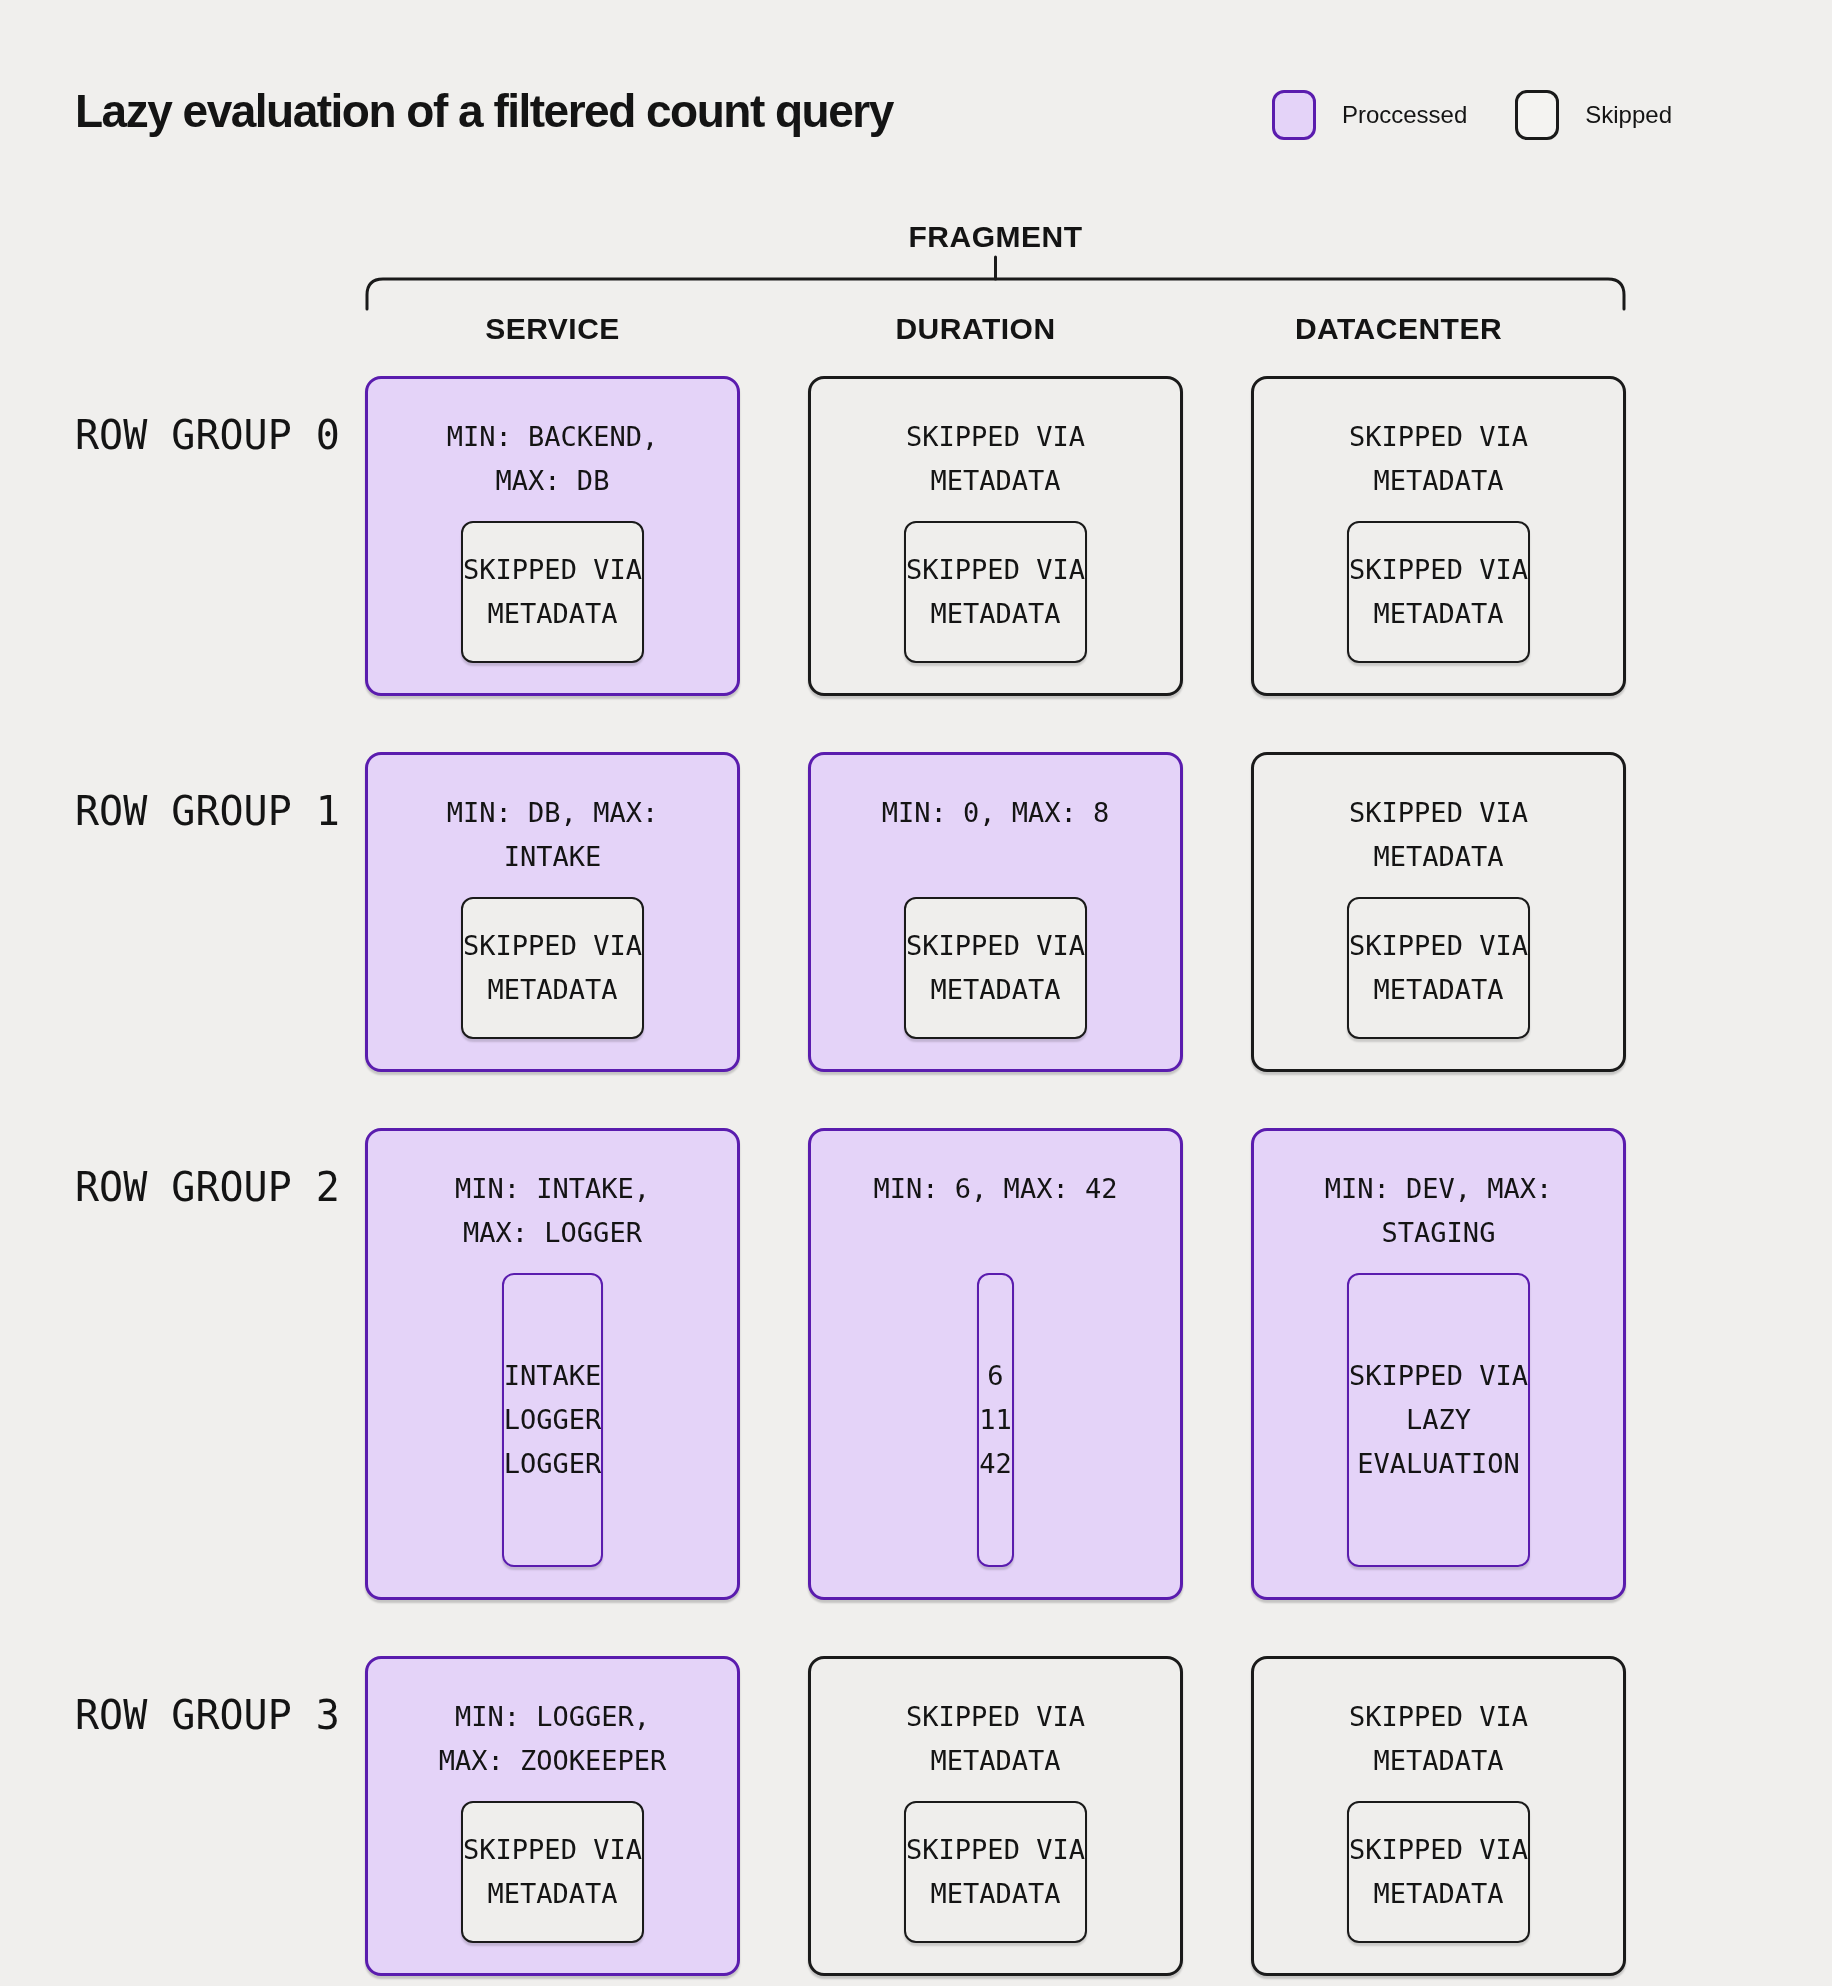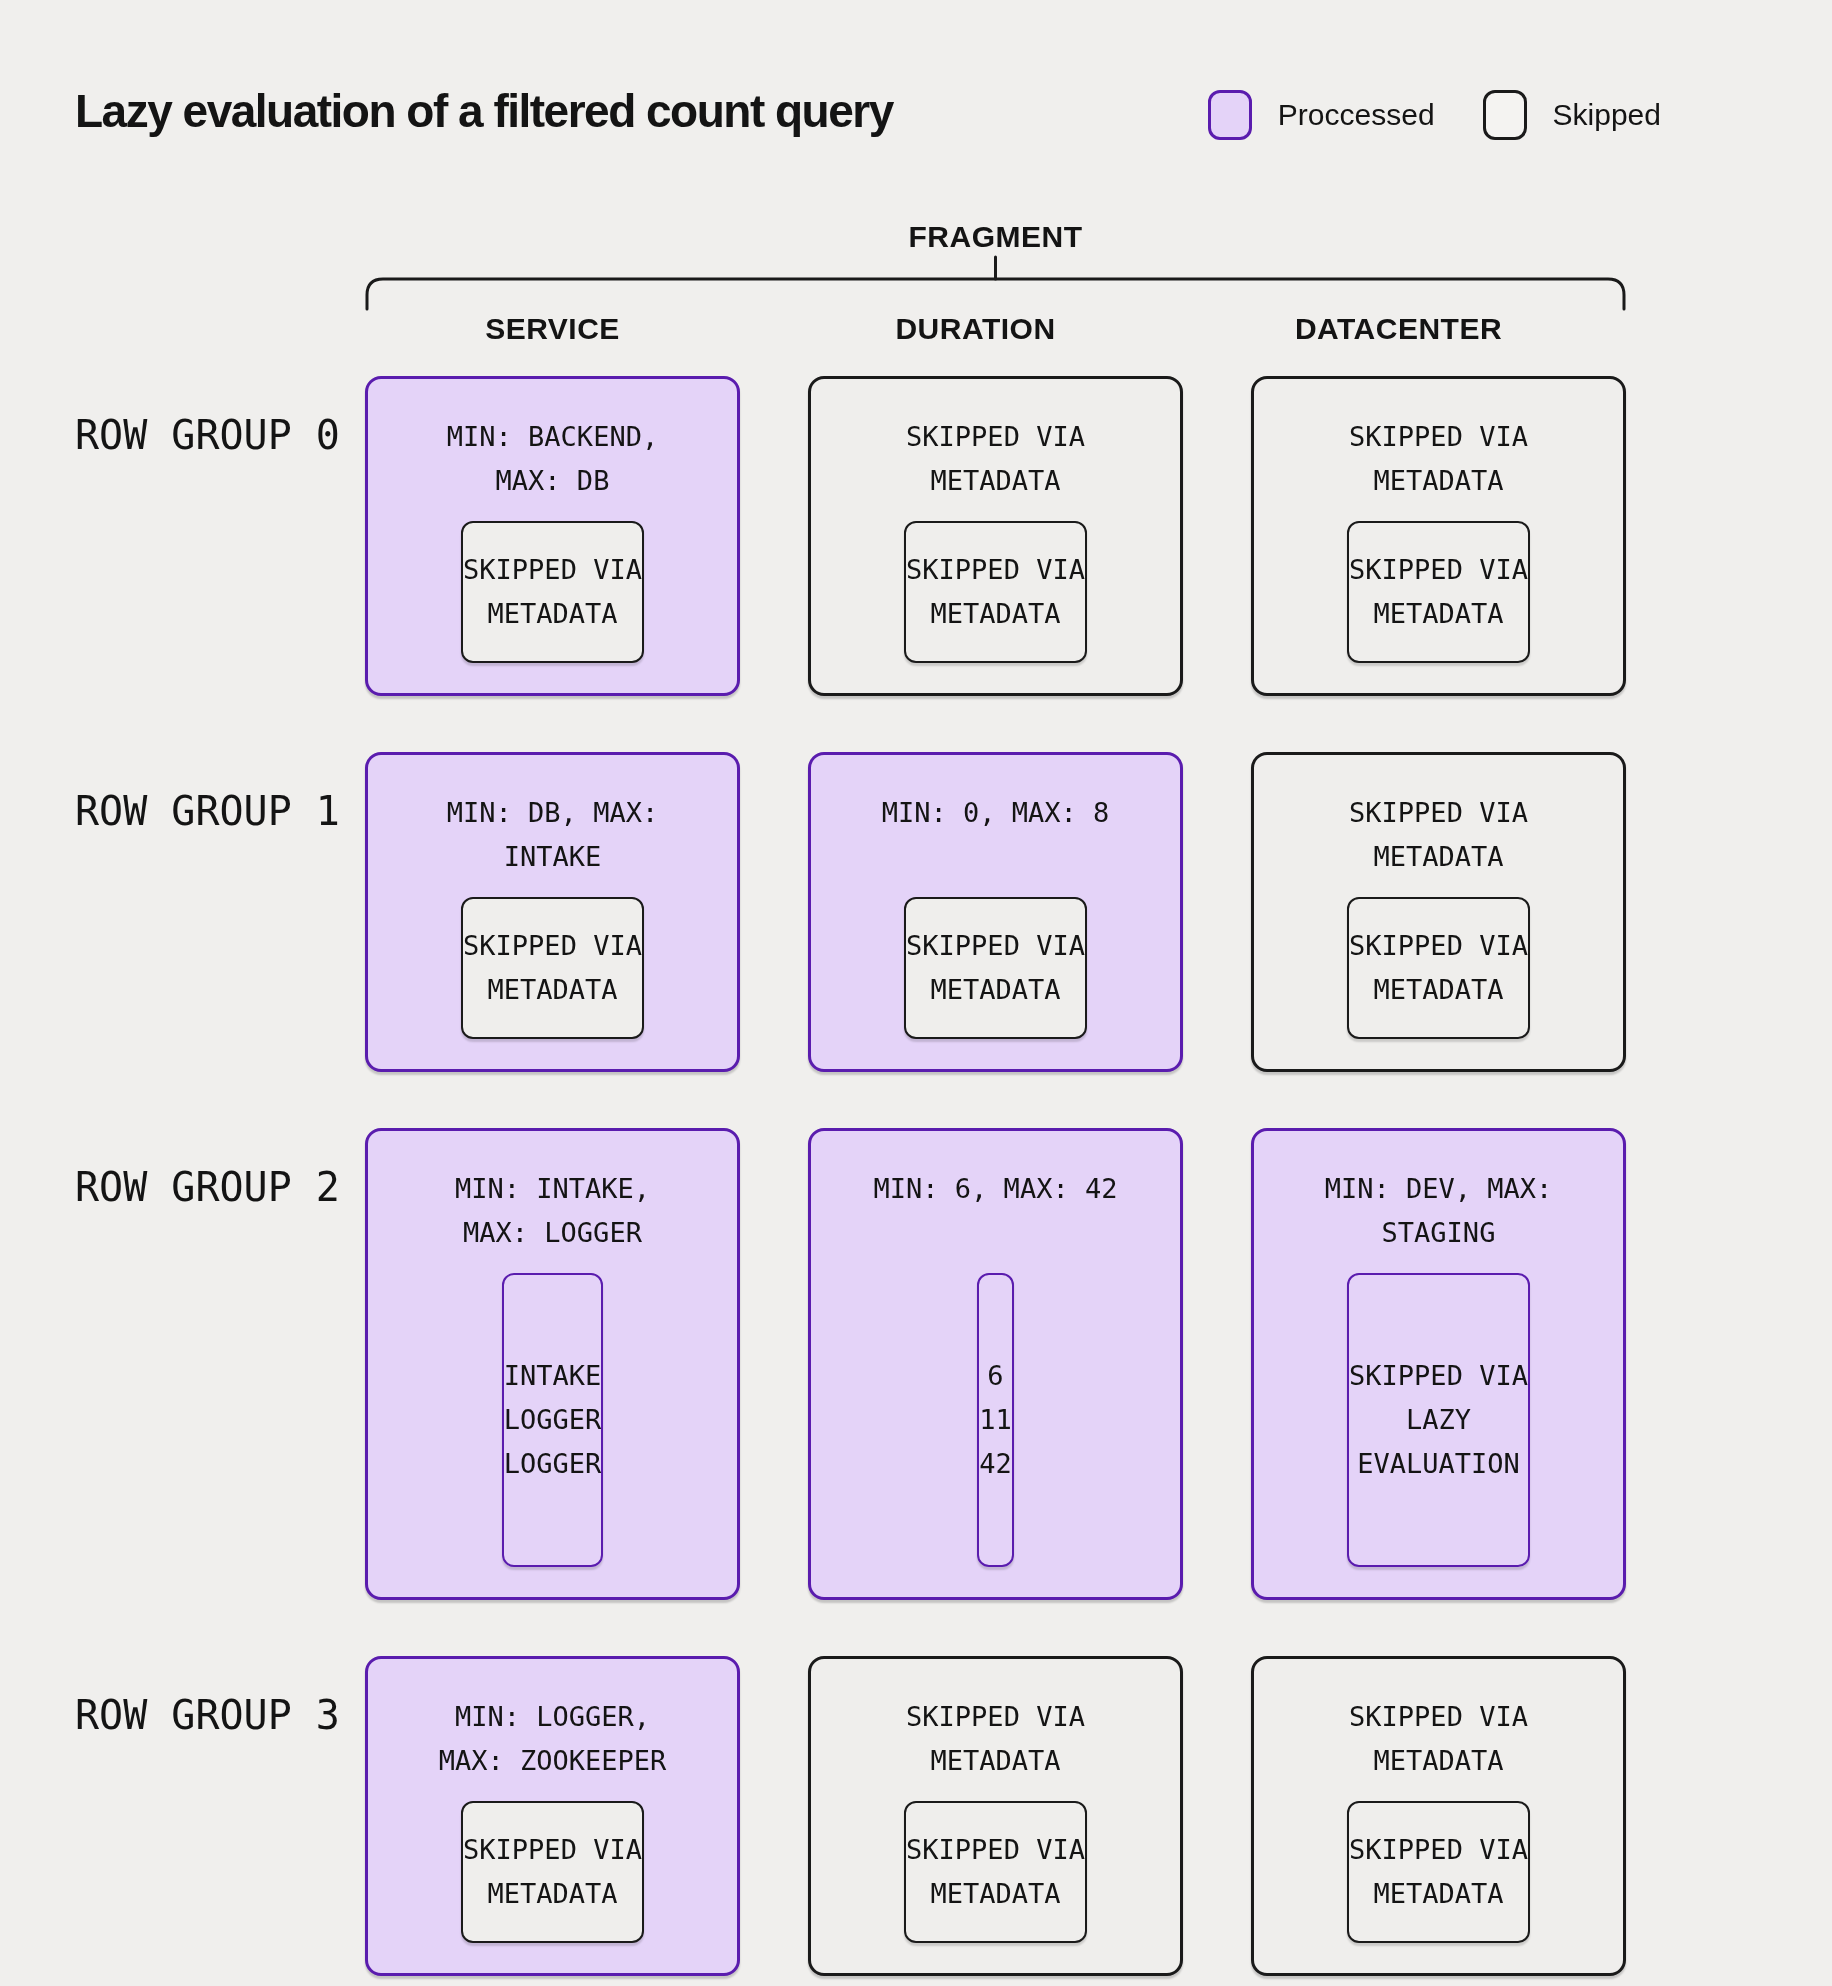--- a/index.html
+++ b/index.html
@@ -13,37 +13,37 @@
   * { box-sizing: border-box; }
   html, body { margin: 0; padding: 0; }
   body {
     width: 1832px;
     height: 1986px;
     background: var(--background);
     color: var(--text);
     font-family: "DejaVu Sans Mono", monospace;
     overflow: hidden;
   }
-  .page { padding: 52px 97px 0 75px; width: 1832px; height: 100%; }
+  .page { padding: 52px 54px 0 75px; width: 1832px; height: 100%; }
 
   
   .header-row { display: flex; justify-content: space-between; align-items: flex-start; }
   .title {
     font-family: "Liberation Sans", sans-serif;
     font-weight: 700;
     font-size: 46px;
     letter-spacing: -1.5px;
     margin: 34px 0 0 0;
     line-height: 1.1;
   }
   .legend {
     display: flex; gap: 48px; align-items: flex-end;
-    margin-top: 38px; margin-right: 74px;
-    font-family: "Liberation Sans", sans-serif;
-    font-size: 30px;
+    margin-top: 38px; margin-right: 106px;
+    font-family: "Liberation Sans", sans-serif;
+    font-size: 24px;
   }
   .legend-item { display: flex; gap: 26px; align-items: center; }
   .swatch { width: 44px; height: 50px; border-radius: 12px; border: 3px solid; }
   .swatch.processed { background: var(--processed_fill); border-color: var(--processed_border); }
   .swatch.skipped   { background: #f4f3f1; border-color: var(--skipped_border); }
 
   
   .fragment-block { margin-left: 290px; width: 1261px; margin-top: 79px; text-align: center; }
   .fragment-label {
     font-family: "Liberation Sans", sans-serif;

